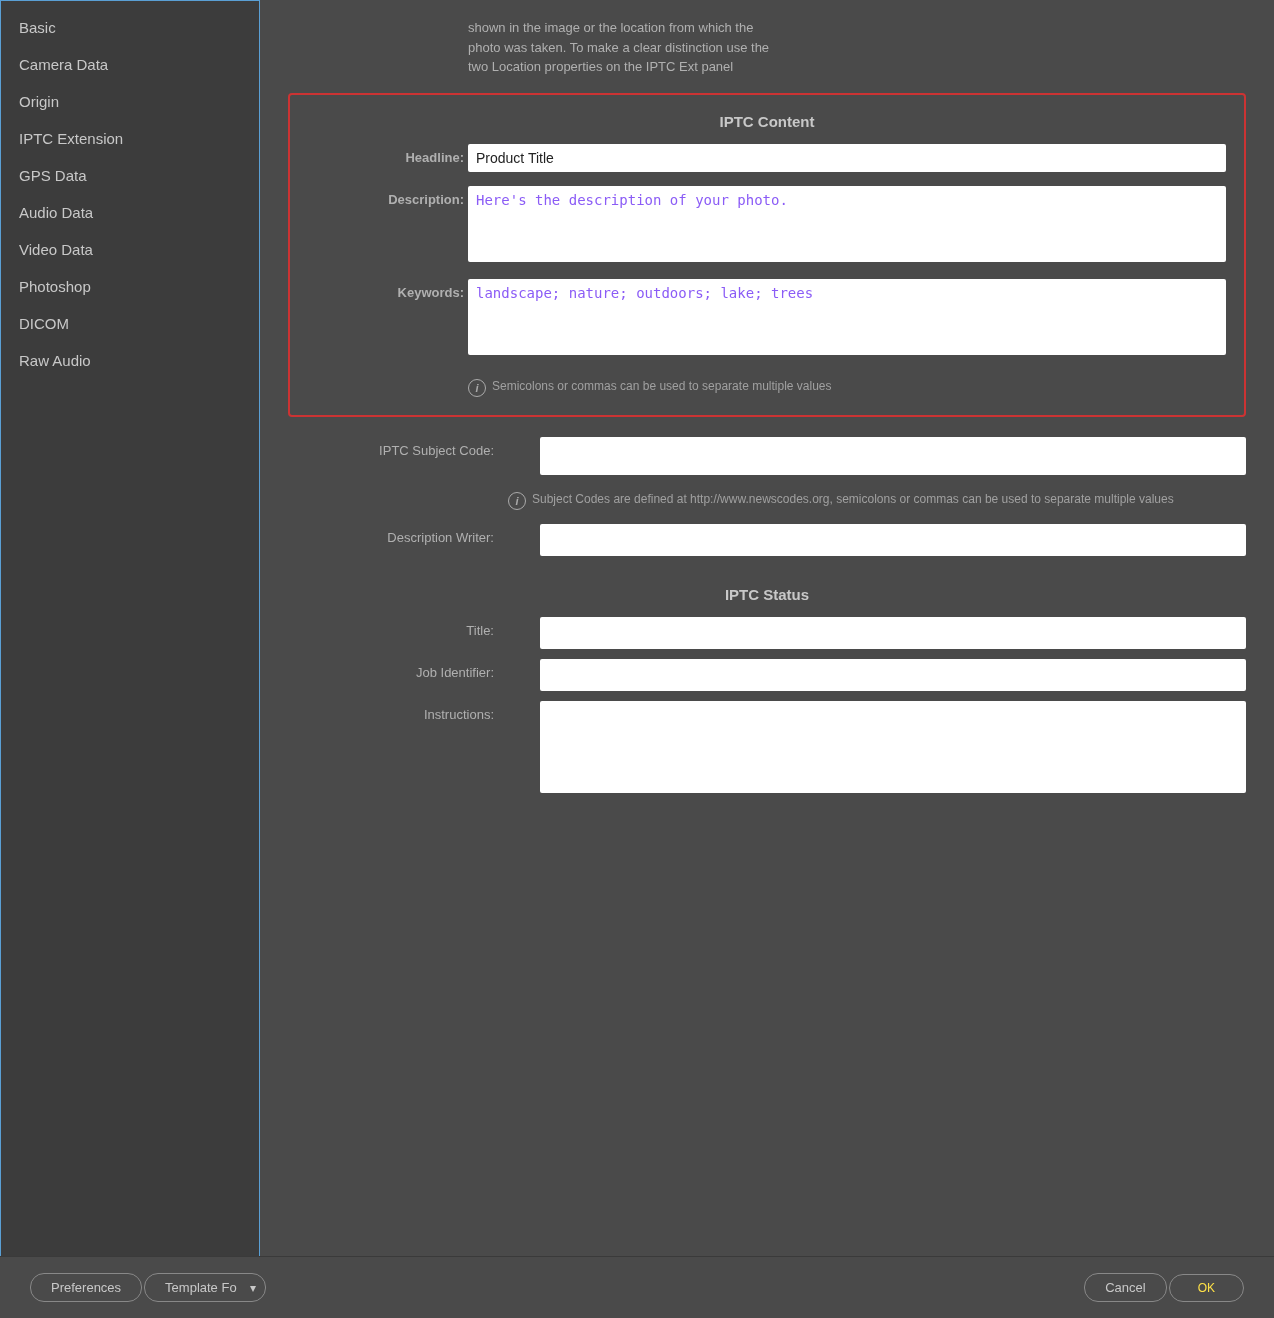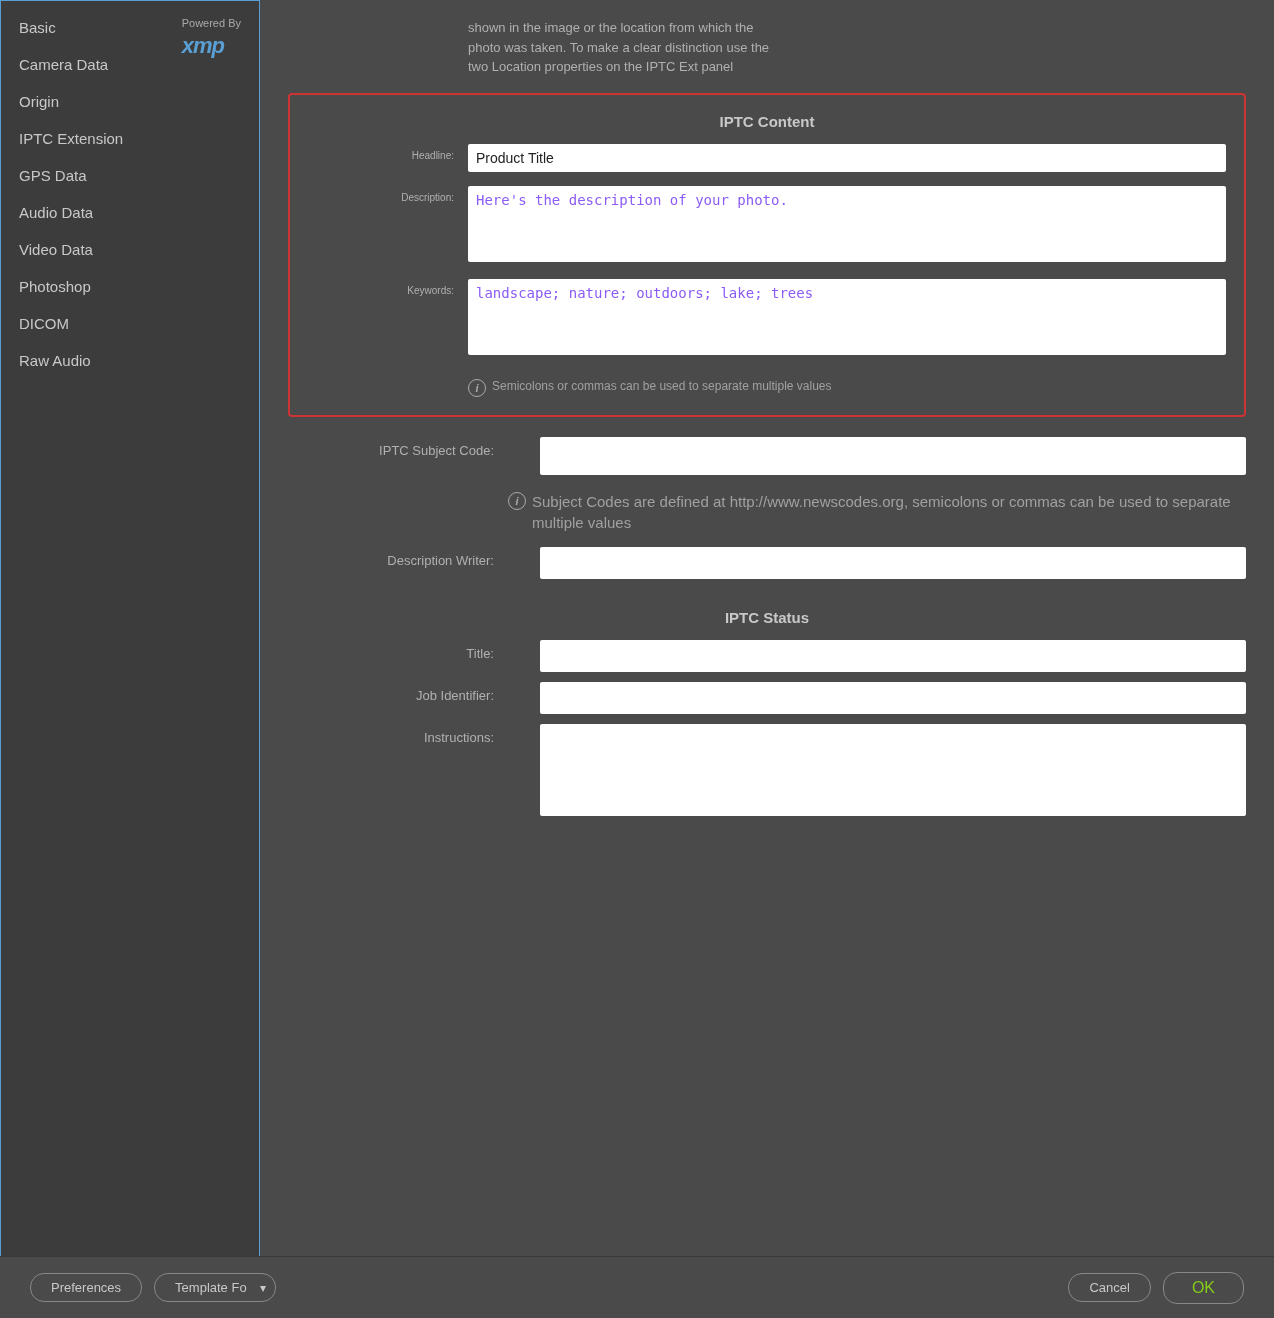--- a/index.html
+++ b/index.html
@@ -14,21 +14,21 @@
       display: flex;
     }
 
     
     .sidebar {
       width: 260px;
       min-width: 260px;
       background: #3c3c3c;
       border: 1.5px solid #5a9fd4;
       display: flex;
-      flex-direction: row;
+      flex-direction: column;
       height: 100%;
     }
     .sidebar-nav {
       flex: 1;
       padding: 8px 0;
     }
     .sidebar-item {
       padding: 10px 18px;
       font-size: 15px;
       color: #c8c8c8;
@@ -97,24 +97,25 @@
 
     .form-row {
       display: flex;
       align-items: flex-start;
       margin-bottom: 14px;
     }
     .form-label {
       width: 160px;
       min-width: 160px;
       text-align: right;
-      padding-right: 14px;
+      padding-right: 4px;
       padding-top: 6px;
-      font-size: 10px;
+      font-size: 13px;
       color: #b0b0b0;
+      font-weight: bold;
     }
     .form-field {
       flex: 1;
     }
     .form-input {
       width: 100%;
       background: #ffffff;
       border: none;
       border-radius: 2px;
       padding: 6px 8px;
@@ -183,21 +184,21 @@
       flex: 1;
     }
     .subject-info {
       display: flex;
       align-items: flex-start;
       gap: 6px;
       padding: 6px 0 14px 0;
       margin-left: 220px;
     }
     .subject-info-text {
-      font-size: 15px;
+      font-size: 12px;
       color: #a0a0a0;
       line-height: 1.4;
     }
 
     
     .status-title {
       font-size: 15px;
       font-weight: 600;
       color: #c8c8c8;
       text-align: center;
@@ -209,21 +210,21 @@
       position: fixed;
       bottom: 0;
       left: 0;
       width: 1274px;
       height: 62px;
       background: #4a4a4a;
       border-top: 1px solid #3a3a3a;
       display: flex;
       align-items: center;
       padding: 0 30px;
-      gap: 12px;
+      gap: 2px;
     }
     .bottom-btn {
       background: transparent;
       border: 1.5px solid #888;
       border-radius: 14px;
       color: #c8c8c8;
       padding: 6px 20px;
       font-size: 13px;
       cursor: pointer;
       white-space: nowrap;
@@ -253,23 +254,23 @@
       transform: translateY(-50%);
       color: #c8c8c8;
       pointer-events: none;
       font-size: 12px;
     }
     .spacer { flex: 1; }
     .ok-btn {
       background: transparent;
       border: 1.5px solid #888;
       border-radius: 14px;
-      color: #84cc16;
+      color: #fde047;
       padding: 6px 28px;
-      font-size: 16px;
+      font-size: 12px;
       cursor: pointer;
     }
   </style>
 </head>
 <body>
 
 <div class="sidebar">
   <div class="sidebar-nav">
 
   <div class="sidebar-item">Basic</div>

